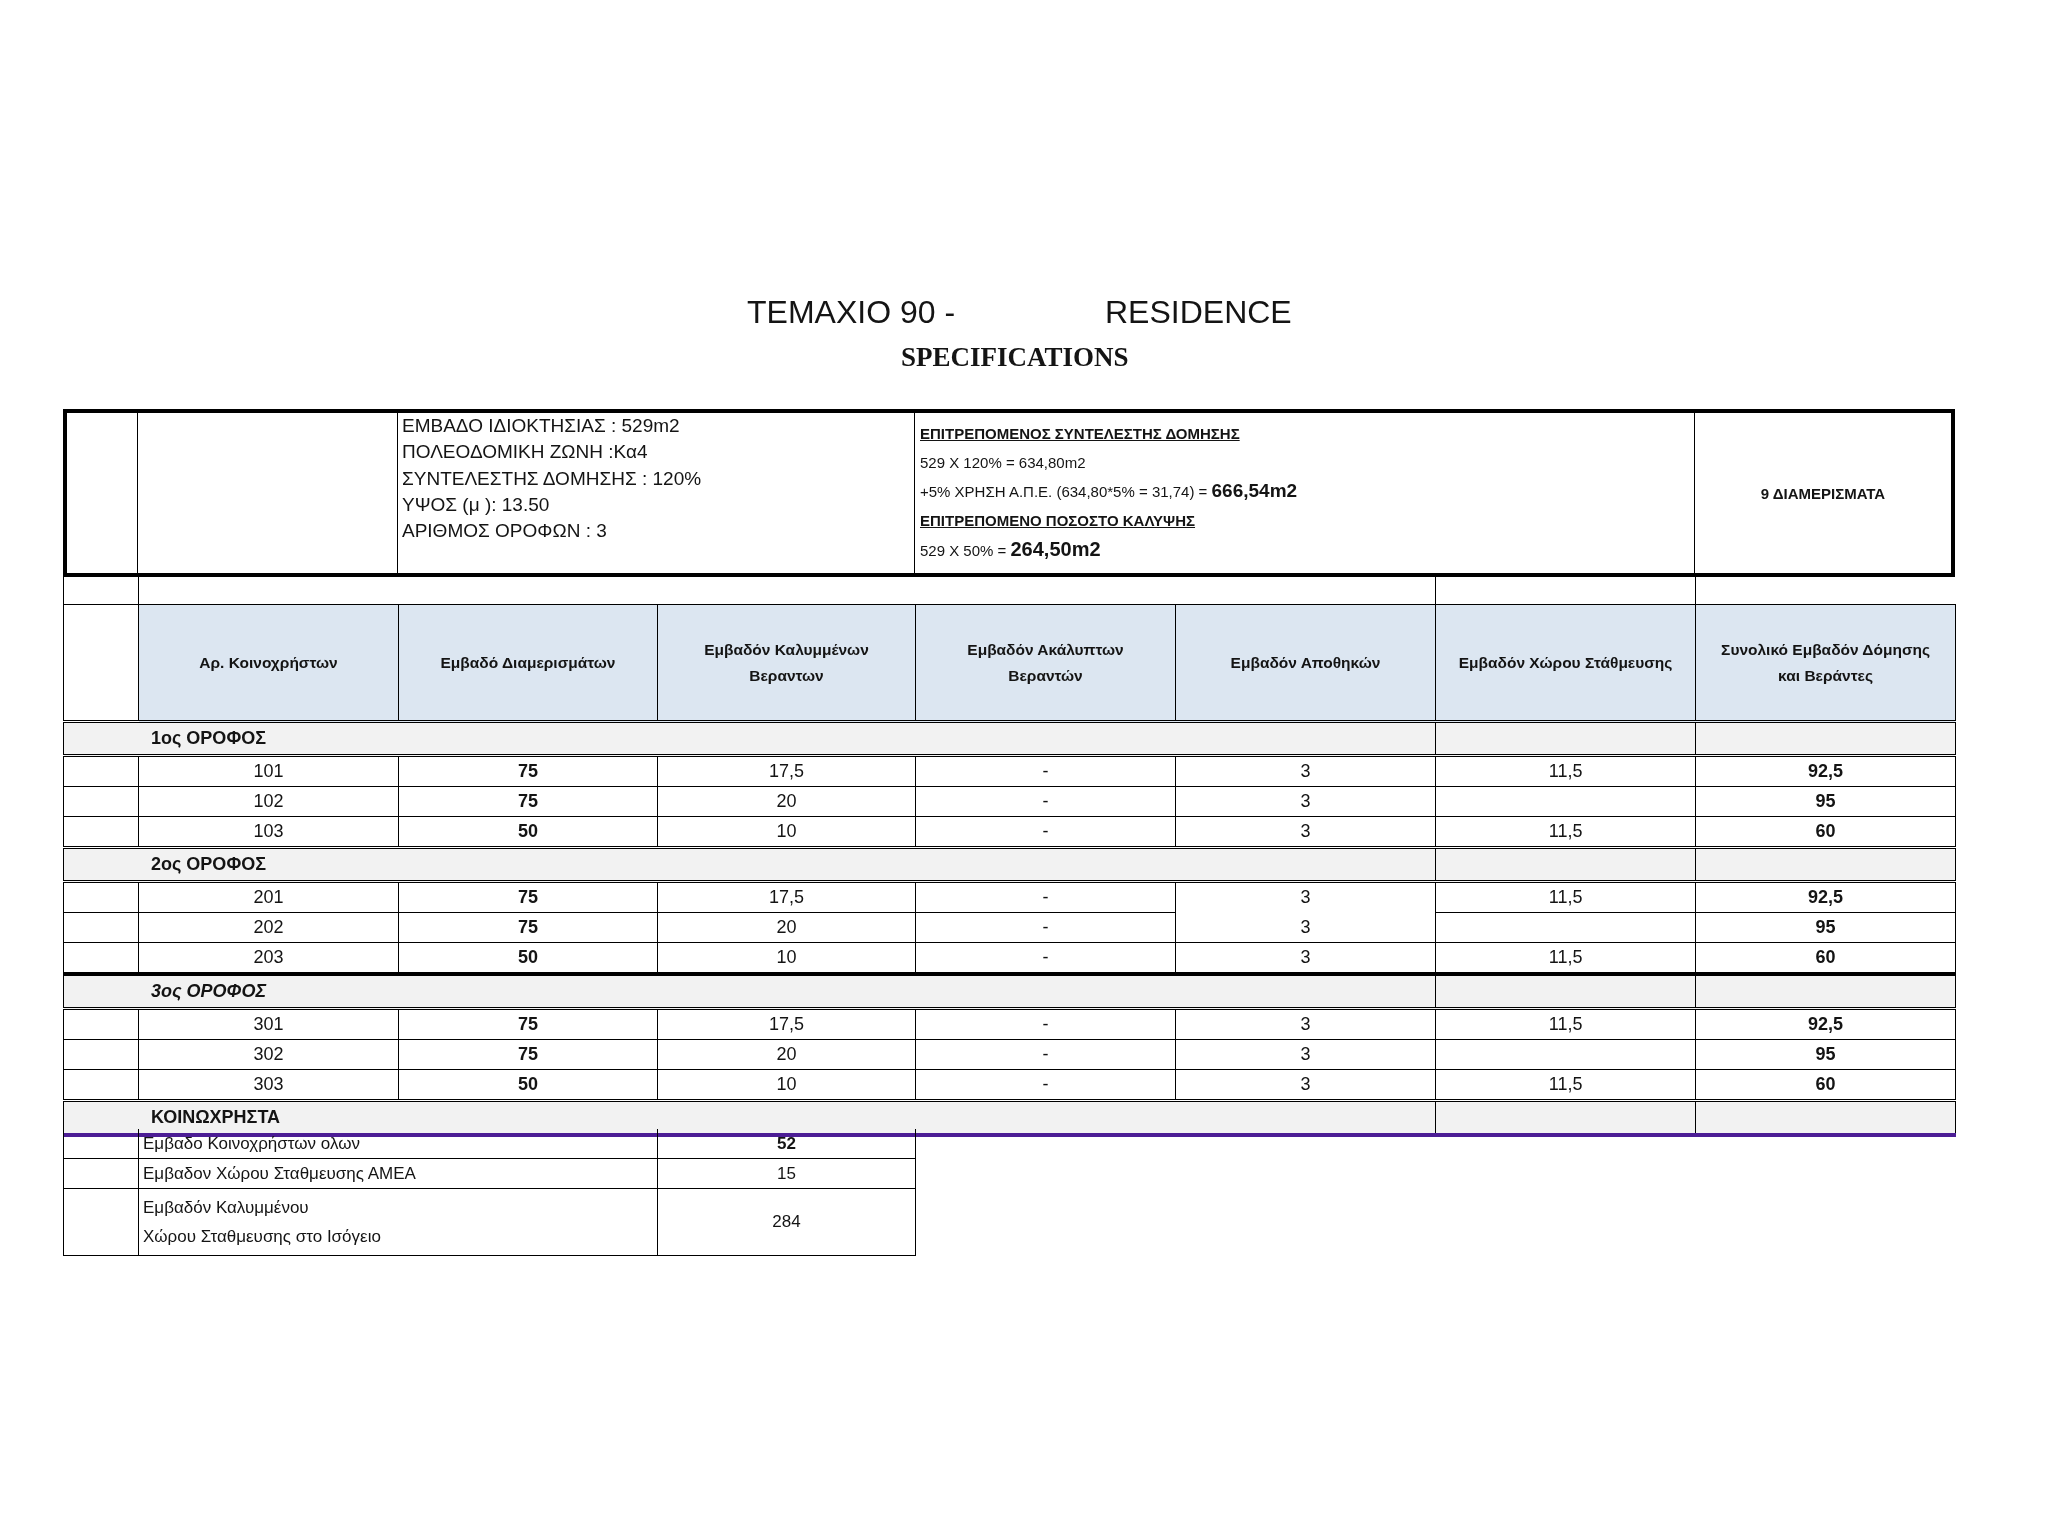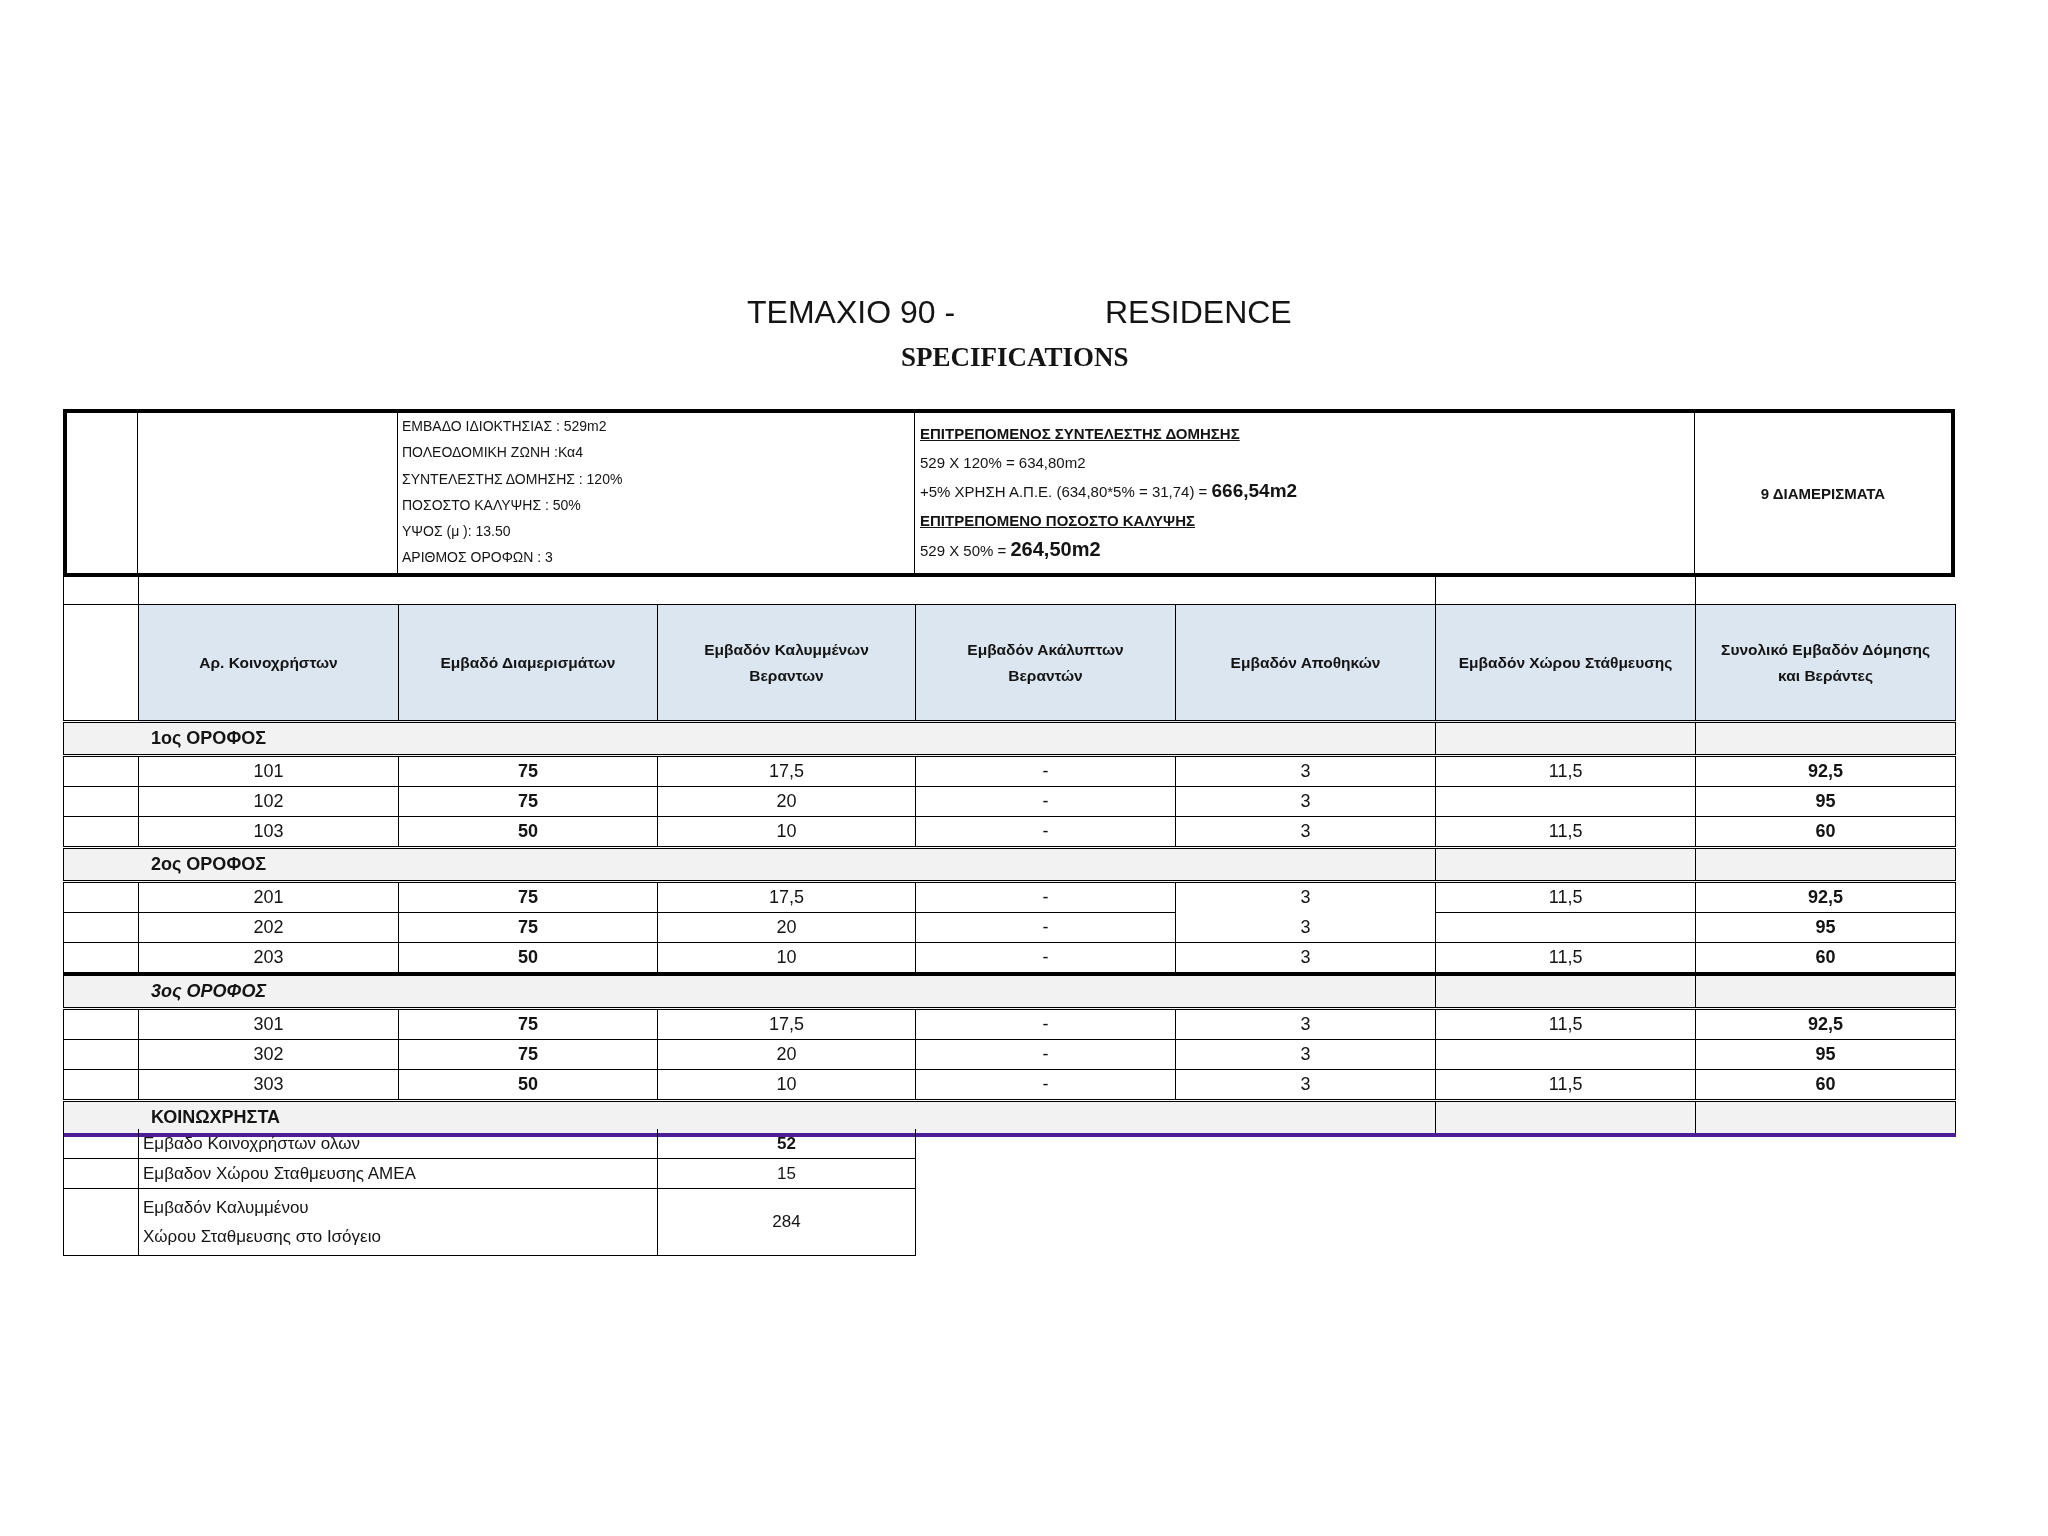--- a/index.html
+++ b/index.html
@@ -12,21 +12,21 @@
   #title-right { left:1105px; top:294px; }
   #subtitle { position:absolute; left:901px; top:341px; font-size:27px; line-height:32px; font-weight:bold; white-space:nowrap;font-family:Liberation Serif, serif; }
 
   #top-box {
     position:absolute; left:63px; top:409px; width:1892px; height:168px;
     box-sizing:border-box; border:4px solid #000; display:flex;
   }
   #top-box > div { box-sizing:border-box; height:100%; }
   .tb-c0 { width:71px; border-right:1px solid #000; }
   .tb-c1 { width:260px; border-right:1px solid #000; }
-  .tb-c2 { width:517px; border-right:1px solid #000; padding:0 16px 0 4px; font-size:14px; line-height:26.3px; }
+  .tb-c2 { width:517px; border-right:1px solid #000; padding:0 16px 0 4px; font-size:19px; line-height:26.3px; }
   .tb-c3 { width:780px; border-right:1px solid #000; padding:7px 0 0 5px; font-size:15px; line-height:28.6px; }
   .tb-c4 { width:256px; display:flex; align-items:center; justify-content:center; font-weight:bold; font-size:15px; }
   .tb-c2 div, .tb-c3 div { white-space:nowrap; }
   .bold { font-weight:bold;text-decoration:underline; }
   .big1 { font-weight:bold; font-size:19px; }
   .big2 { font-weight:bold; font-size:20px; }
 
   table { border-collapse:collapse; table-layout:fixed; position:absolute; }
   td { padding:0; font-size:18px; text-align:center; vertical-align:middle; border:1px solid #000; white-space:nowrap; }
   #main-table { left:63px; top:577px; width:1892px; }
@@ -57,21 +57,20 @@
 <div id="title-right" class="title">RESIDENCE</div>
 <div id="subtitle">SPECIFICATIONS</div>
 
 <div id="top-box">
   <div class="tb-c0"></div>
   <div class="tb-c1"></div>
   <div class="tb-c2">
     <div>ΕΜΒΑΔΟ ΙΔΙΟΚΤΗΣΙΑΣ : 529m2</div>
     <div>ΠΟΛΕΟΔΟΜΙΚΗ ΖΩΝΗ :Κα4</div>
     <div>ΣΥΝΤΕΛΕΣΤΗΣ ΔΟΜΗΣΗΣ : 120%</div>
-    <div>ΠΟΣΟΣΤΟ ΚΑΛΥΨΗΣ : 50%</div>
     <div>ΥΨΟΣ (μ ): 13.50</div>
     <div>ΑΡΙΘΜΟΣ ΟΡΟΦΩΝ : 3</div>
   </div>
   <div class="tb-c3">
     <div class="bold">ΕΠΙΤΡΕΠΟΜΕΝΟΣ ΣΥΝΤΕΛΕΣΤΗΣ ΔΟΜΗΣΗΣ</div>
     <div>529 X 120% = 634,80m2</div>
     <div><span>+5% ΧΡΗΣΗ Α.Π.Ε. (634,80*5% = 31,74) = </span><span class="big1">666,54m2</span></div>
     <div class="bold">ΕΠΙΤΡΕΠΟΜΕΝΟ ΠΟΣΟΣΤΟ ΚΑΛΥΨΗΣ</div>
     <div><span>529 X 50% = </span><span class="big2">264,50m2</span></div>
   </div>

